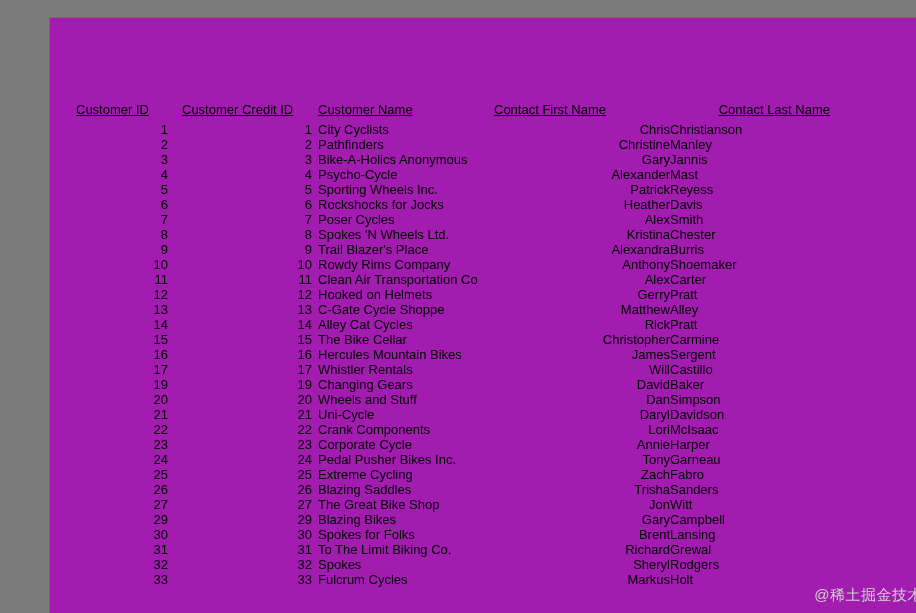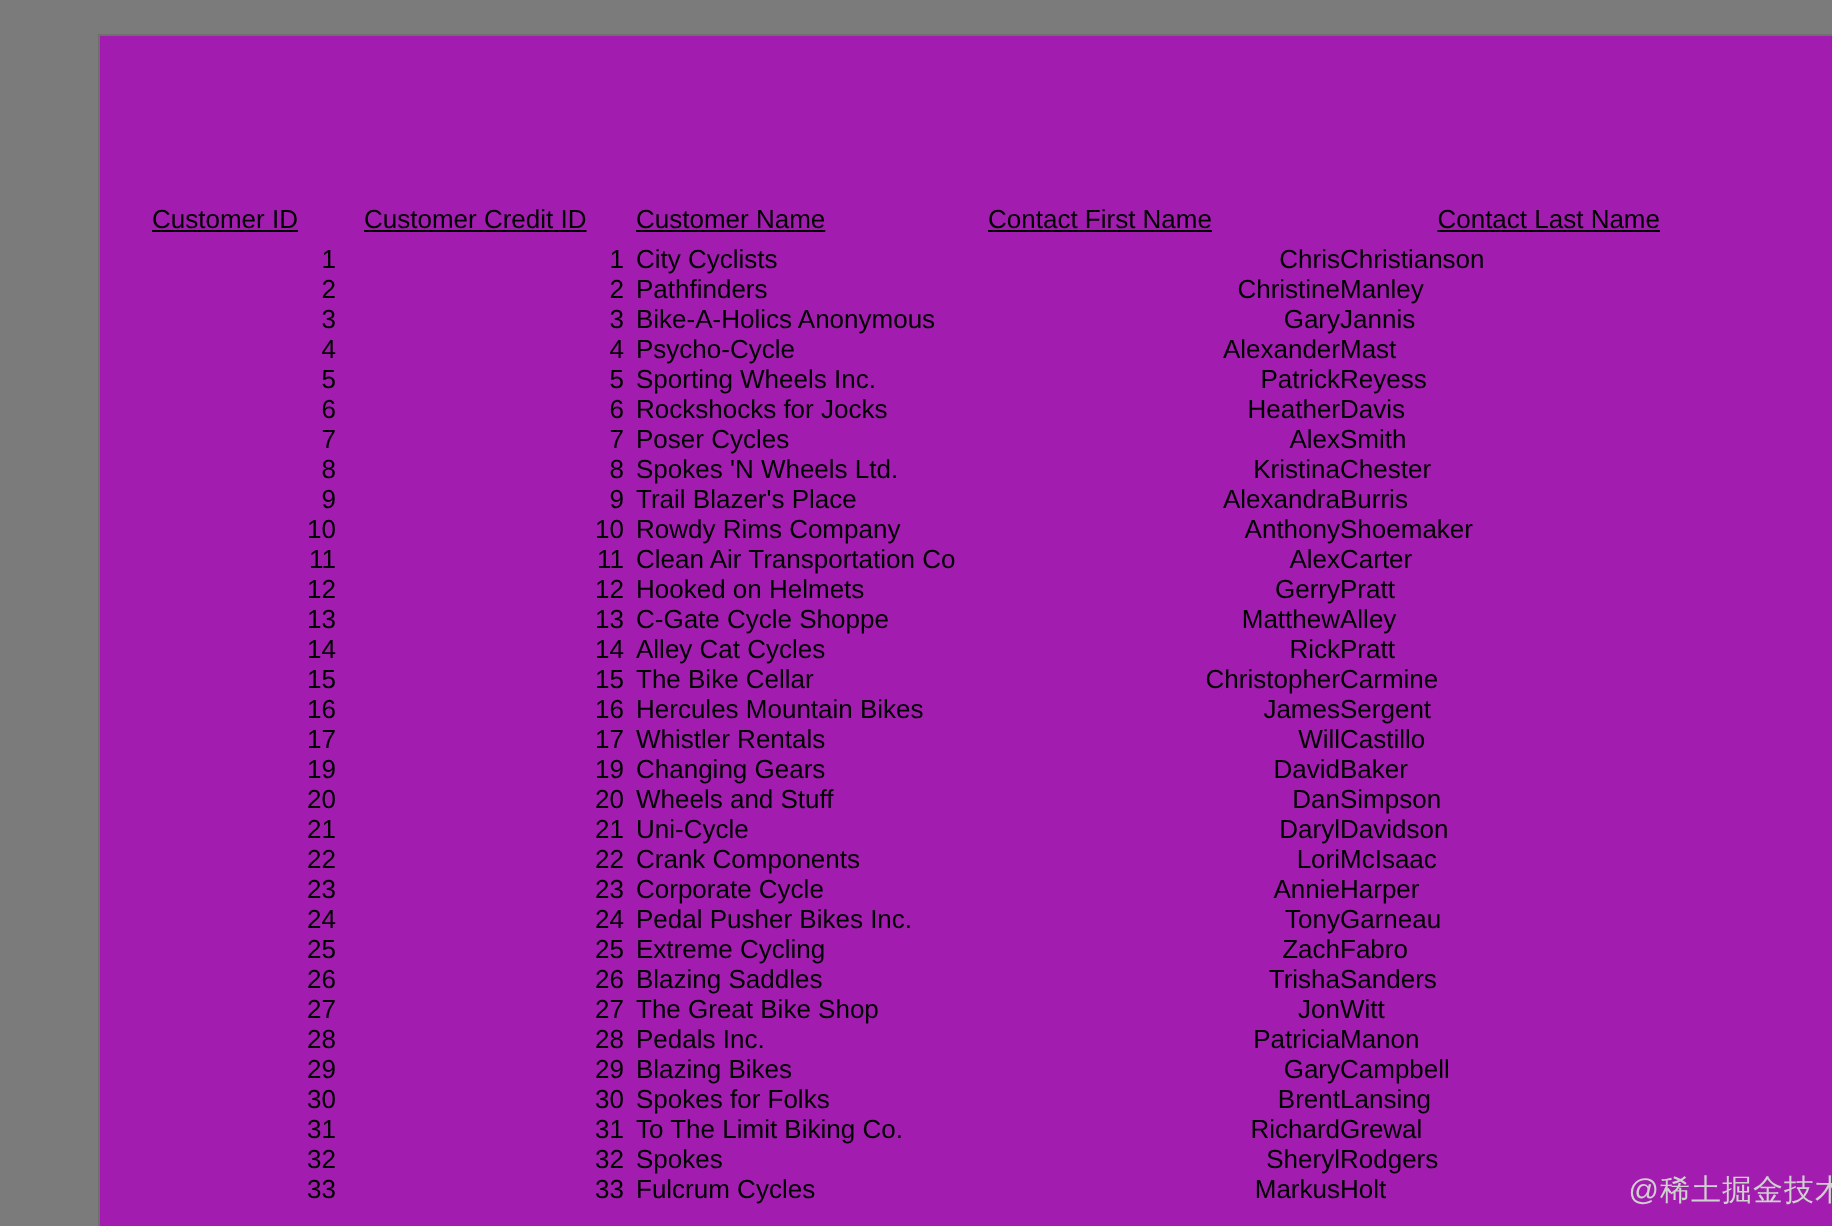--- a/index.html
+++ b/index.html
@@ -263,27 +263,20 @@
             <td class="col-last">Sanders</td>
           </tr>
           <tr>
             <td class="col-id">27</td>
             <td class="col-credit">27</td>
             <td class="col-name">The Great Bike Shop</td>
             <td class="col-first">Jon</td>
             <td class="col-last">Witt</td>
           </tr>
           <tr>
-            <td class="col-id">28</td>
-            <td class="col-credit">28</td>
-            <td class="col-name">Pedals Inc.</td>
-            <td class="col-first">Patricia</td>
-            <td class="col-last">Manon</td>
-          </tr>
-          <tr>
             <td class="col-id">29</td>
             <td class="col-credit">29</td>
             <td class="col-name">Blazing Bikes</td>
             <td class="col-first">Gary</td>
             <td class="col-last">Campbell</td>
           </tr>
           <tr>
             <td class="col-id">30</td>
             <td class="col-credit">30</td>
             <td class="col-name">Spokes for Folks</td>

